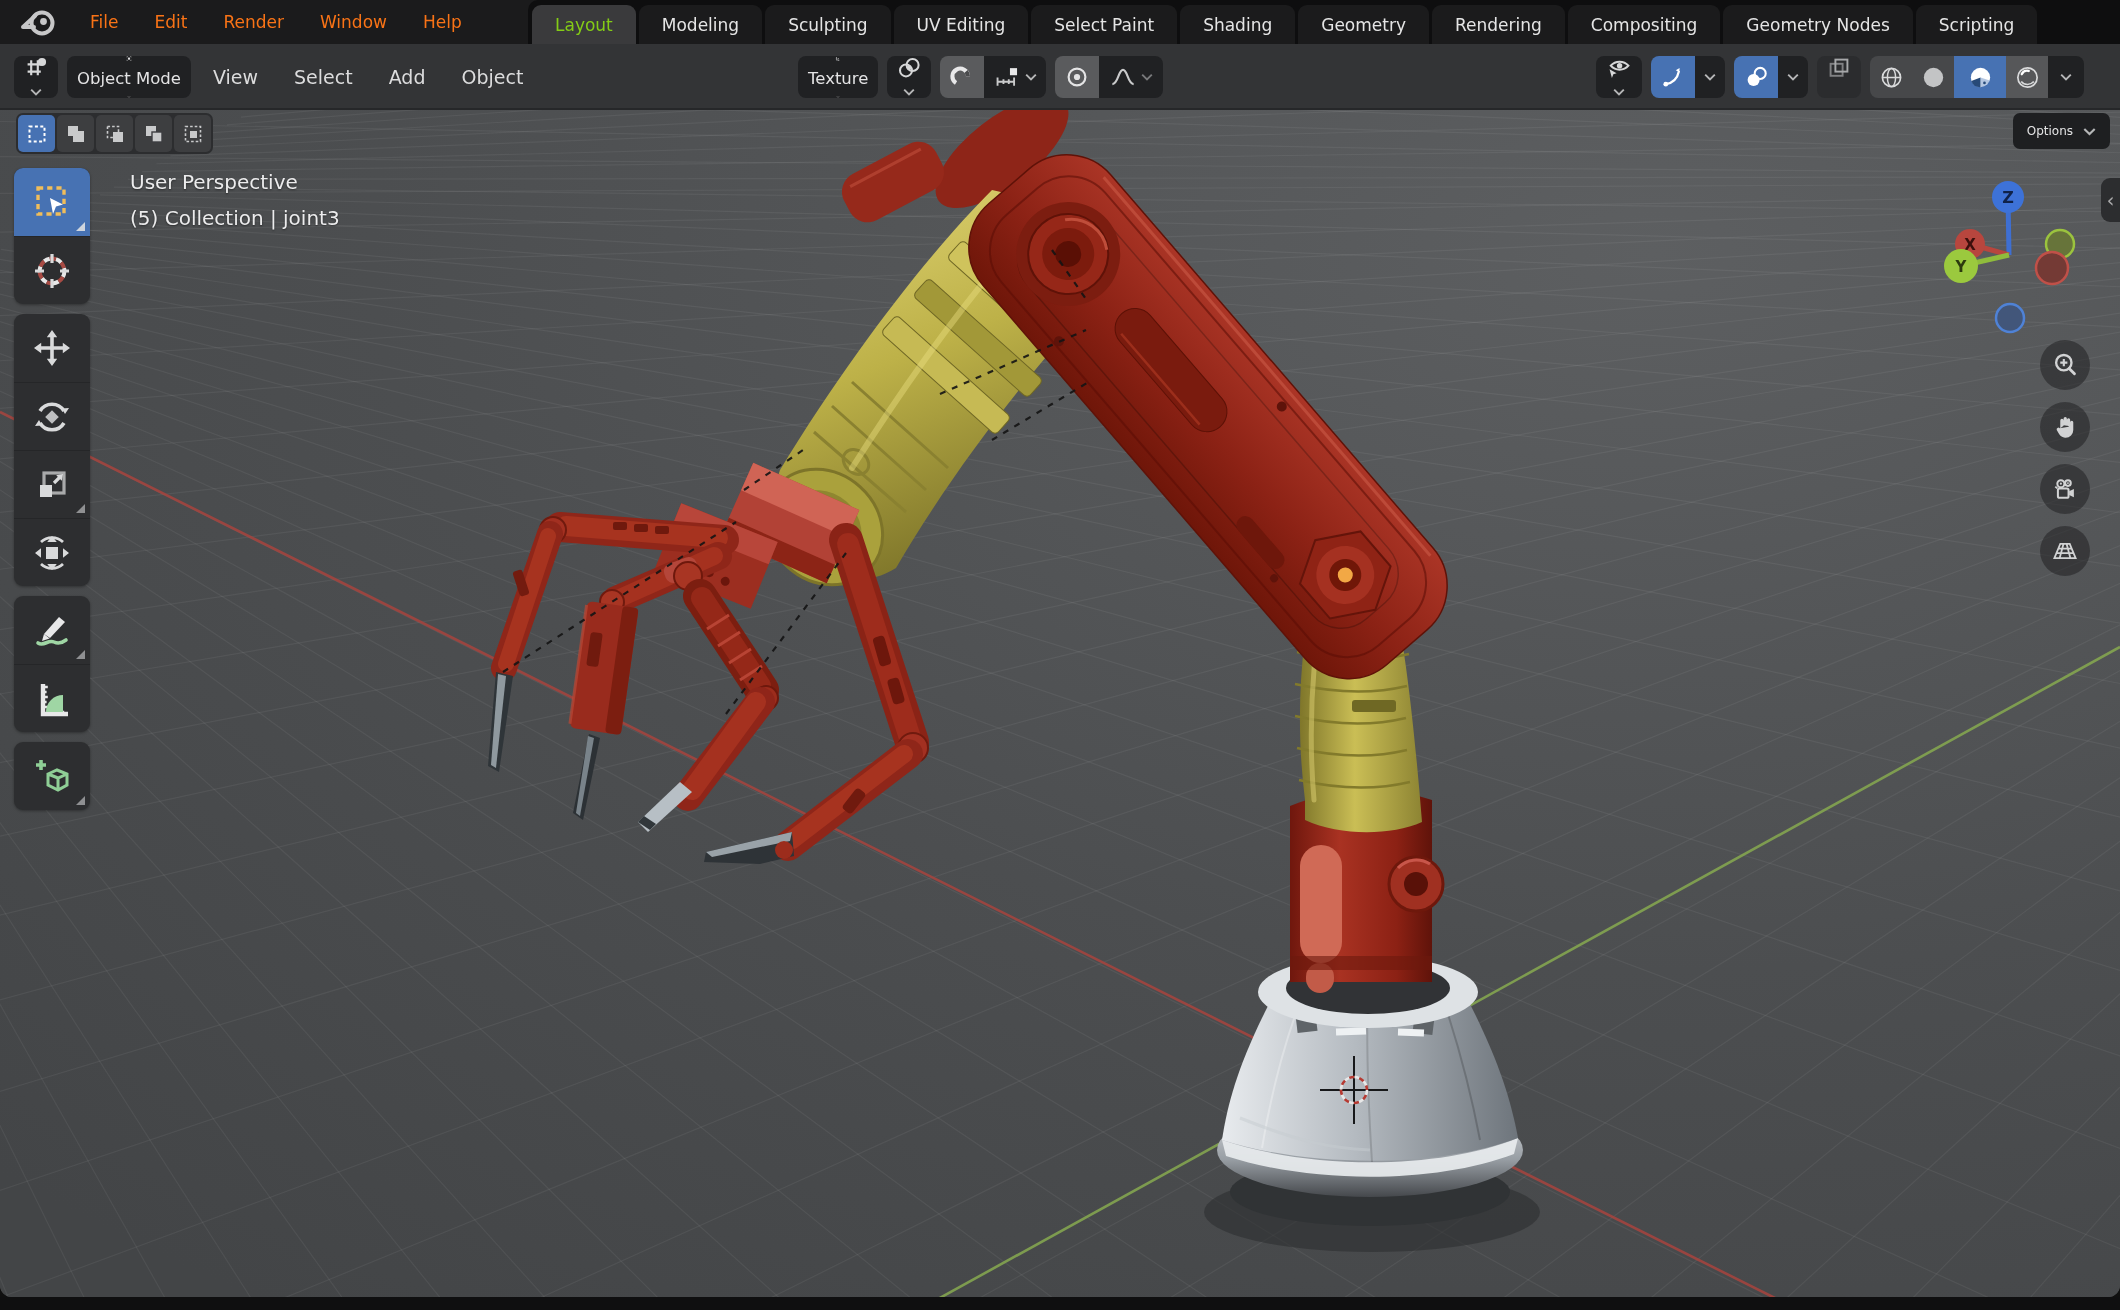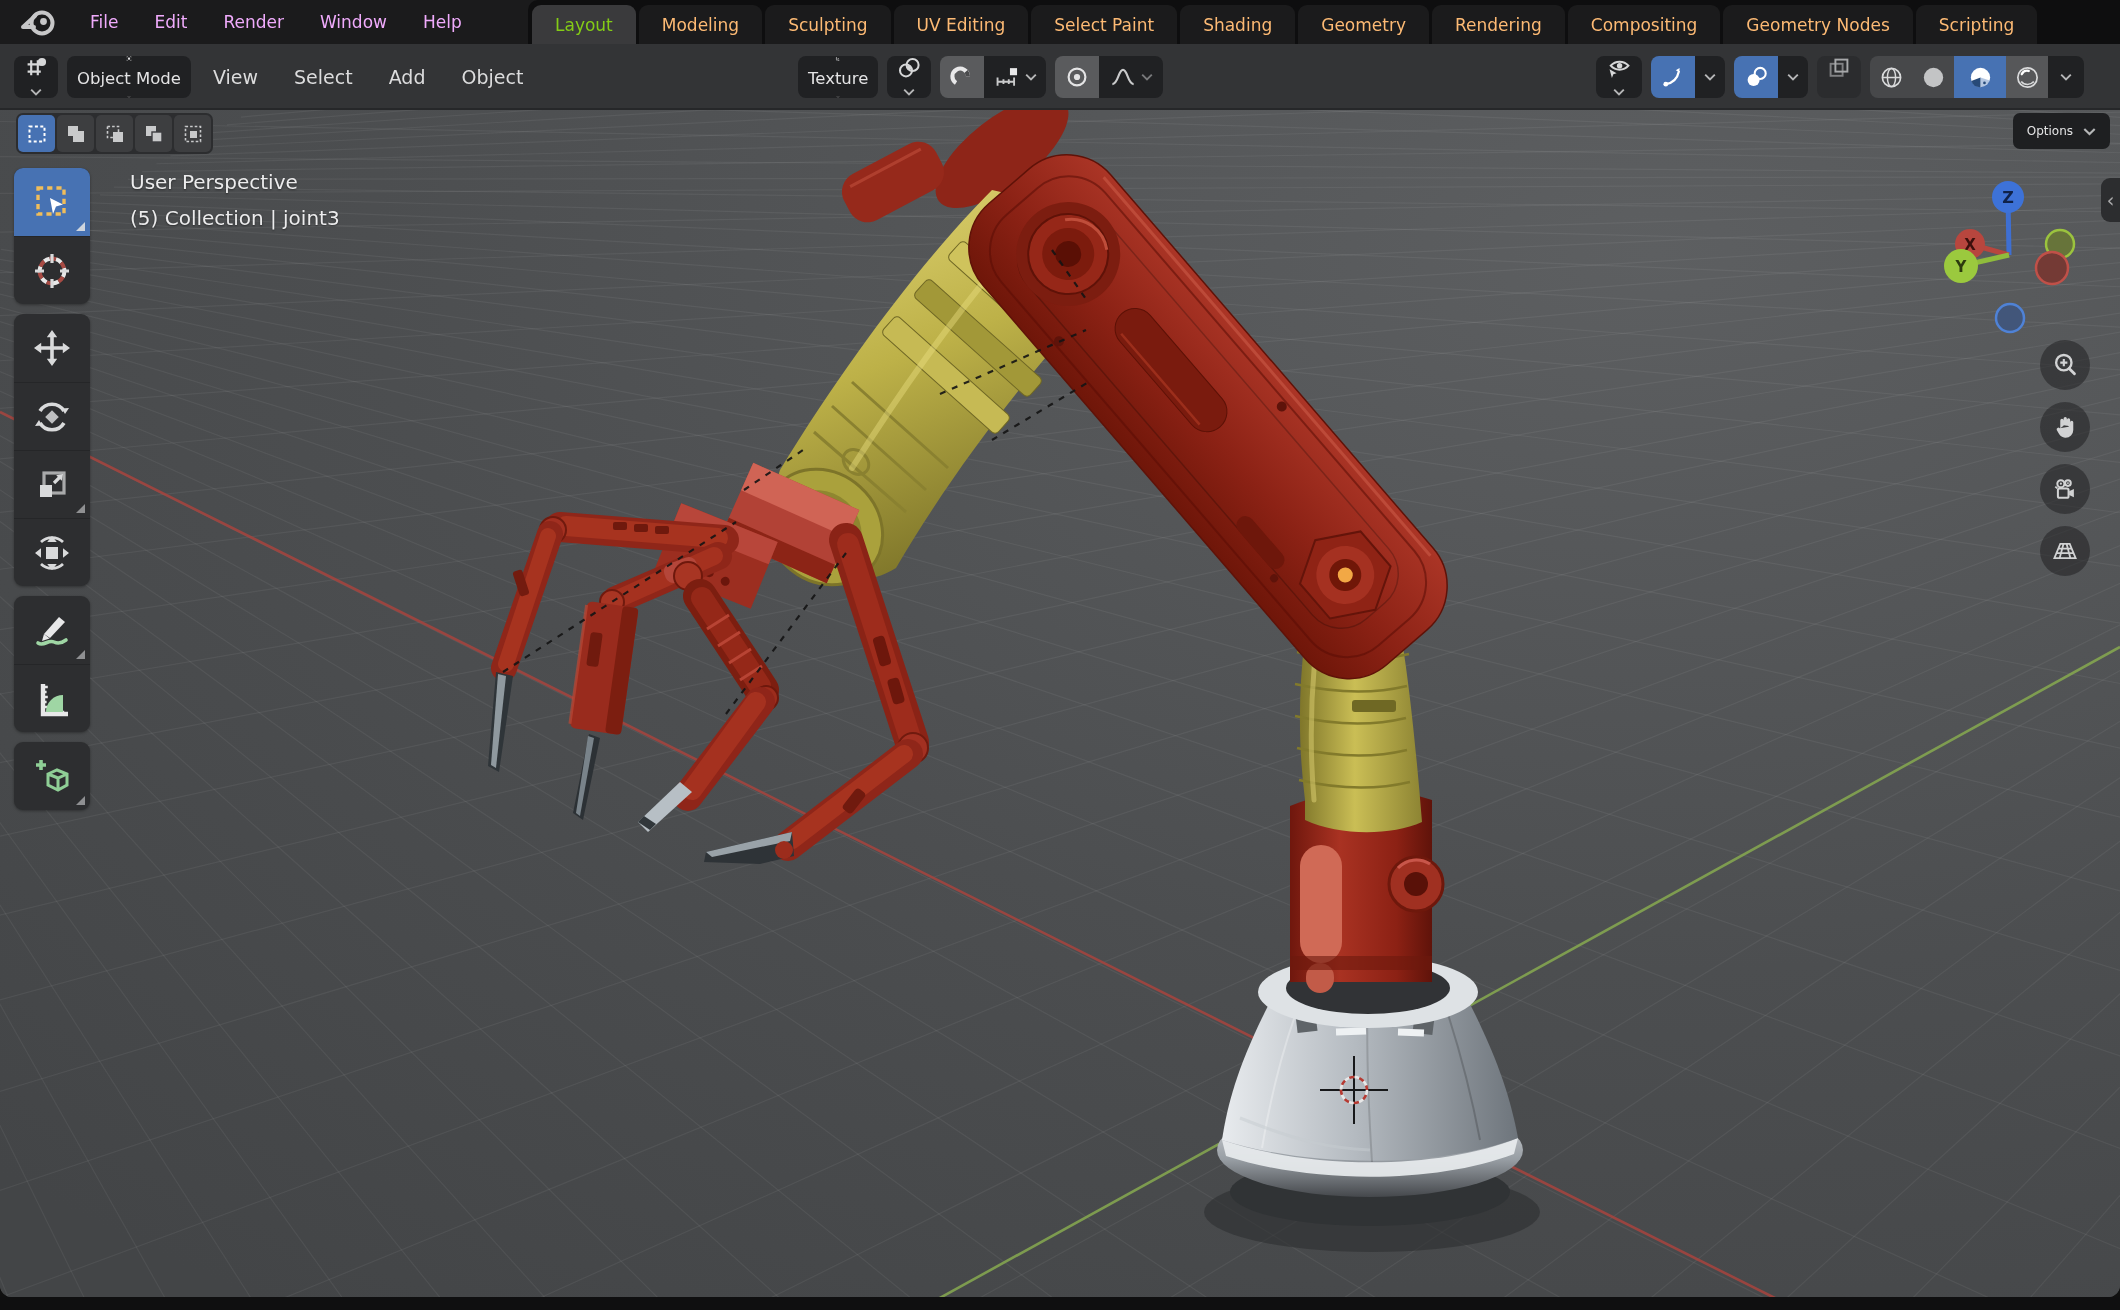--- a/index.html
+++ b/index.html
@@ -3,23 +3,23 @@
 <meta charset="utf-8">
 <style>
   html,body{margin:0;padding:0;background:#000;}
   *{box-sizing:border-box;font-family:"DejaVu Sans","Liberation Sans",sans-serif;}
   #app{position:relative;width:2120px;height:1310px;background:#101010;overflow:hidden;}
 
   
   #topbar{position:absolute;left:0;top:0;width:2120px;height:44px;background:#1b1b1c;display:flex;align-items:center;}
   #logo{margin-left:20px;width:40px;height:30px;flex:0 0 auto;}
   #topbar-menus{display:flex;align-items:center;margin-left:14px;gap:4px;}
-  .menu-item{color:#f0abfc;font-size:17px;padding:5px 16px;border-radius:5px;cursor:default;white-space:nowrap;}
+  .menu-item{color:#f97316;font-size:17px;padding:5px 16px;border-radius:5px;cursor:default;white-space:nowrap;}
   #tabs-strip{position:absolute;left:528px;top:0;height:44px;right:0;background:#0e0e0f;display:flex;align-items:flex-end;padding:5px 4px 0 4px;gap:3px;overflow:hidden;border-radius:10px 0 0 0;}
-  .ws-tab{height:39px;display:flex;align-items:center;padding:0 23px;border-radius:9px 9px 0 0;background:#1b1b1c;color:#fdba74;font-size:17px;white-space:nowrap;}
+  .ws-tab{height:39px;display:flex;align-items:center;padding:0 23px;border-radius:9px 9px 0 0;background:#1b1b1c;color:#e5e5e5;font-size:17px;white-space:nowrap;}
   .ws-tab.active{background:#3a3a3c;color:#84cc16;}
 
   
   #header{position:absolute;left:0;top:44px;width:2120px;height:66px;background:#333436;border-bottom:2px solid #262729;}
   .hgroup{position:absolute;top:0;height:66px;display:flex;align-items:center;gap:9px;}
   #hgroup-left{left:14px;}
   #hgroup-mid{left:798px;}
   #hgroup-right{right:36px;}
   .hbtn{background:#202123;border-radius:8px;height:42px;display:flex;align-items:center;padding:0 10px;gap:8px;color:#e4e4e5;font-size:16.5px;white-space:nowrap;flex-direction:column;}
   .hmenu{color:#dcdcdd;font-size:19px;padding:6px 13px;border-radius:5px;}

